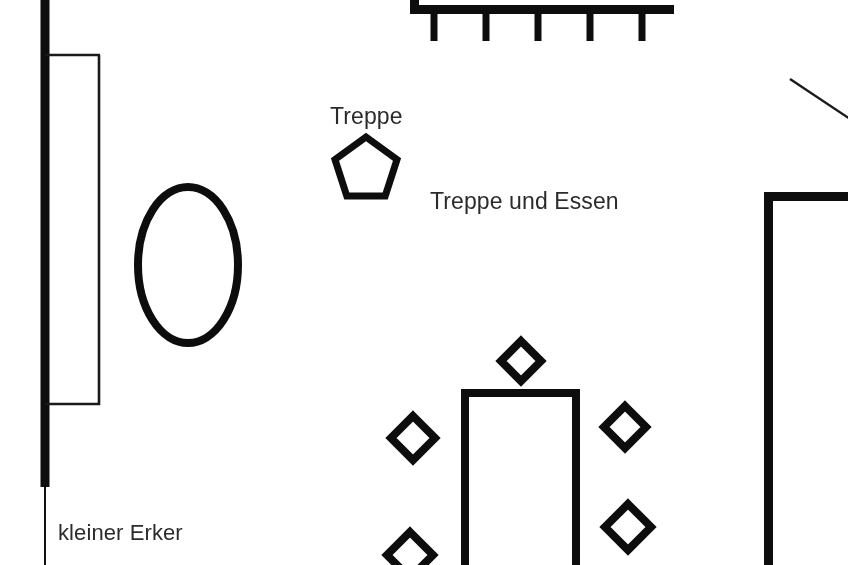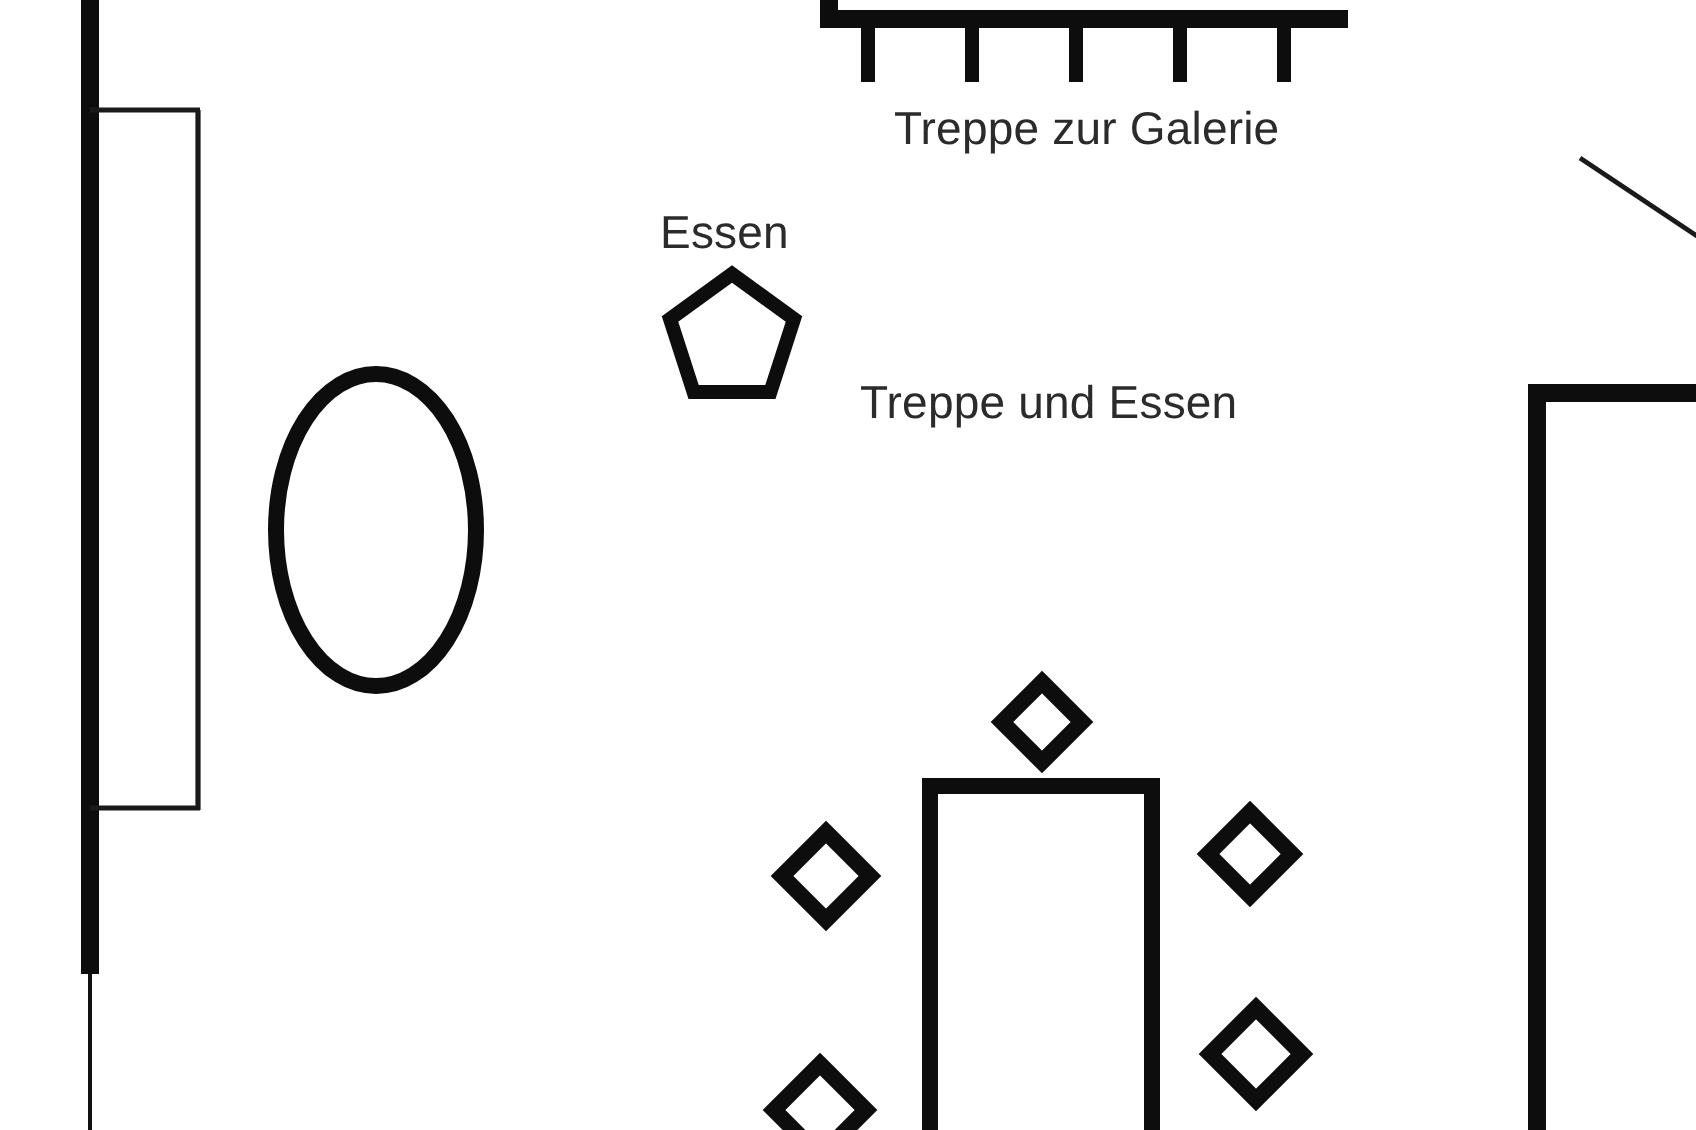--- a/index.html
+++ b/index.html
@@ -84,20 +84,20 @@
 
     <g>
       <line x1="764" y1="196.5" x2="850" y2="196.5" stroke="#0d0d0d" stroke-width="9" stroke-linecap="butt"></line>
       <line x1="768.5" y1="192" x2="768.5" y2="567" stroke="#0d0d0d" stroke-width="9" stroke-linecap="butt"></line>
     </g>
 
     <line x1="790" y1="79" x2="850" y2="119" stroke="#1a1a1a" stroke-width="2.4"></line>
 
   </svg>
 
-  <div class="plan-label" id="label-treppe">Treppe zur Galerie</div>
 
-  <div class="plan-label" id="label-kamin">Essen</div>
+  <div class="plan-label" id="label-kamin">Treppe</div>
 
   <div class="plan-label" id="label-wohnen">Treppe und Essen</div>
 
+  <div class="plan-label" id="label-erker">kleiner Erker</div>
 
 </div>
 
 </body></html>

